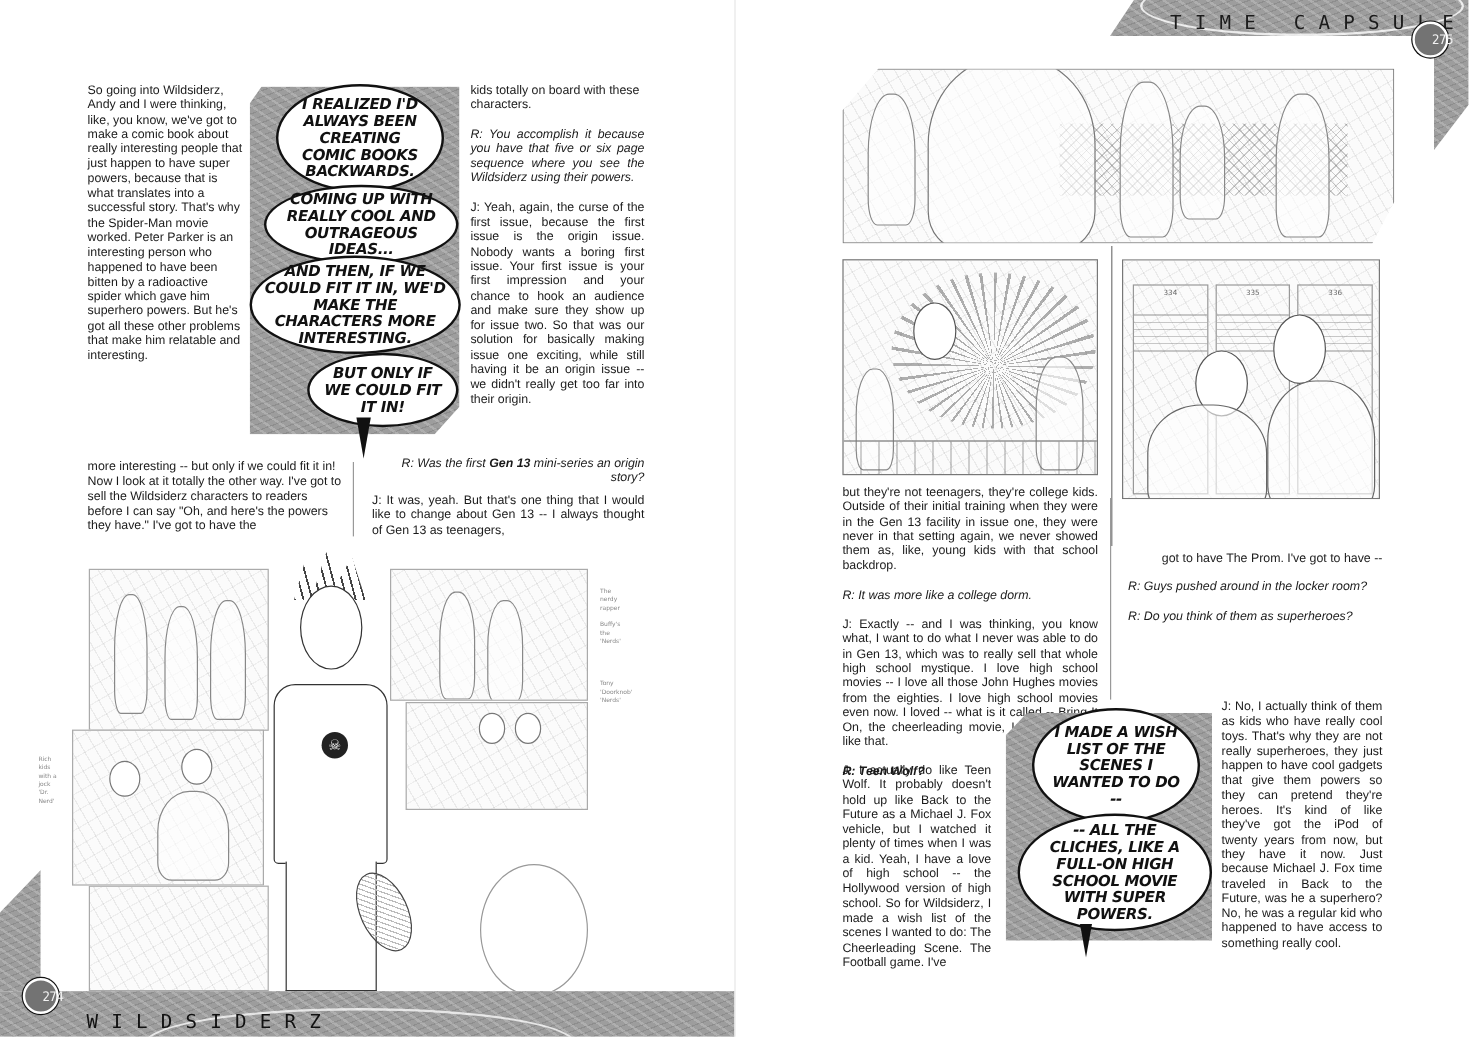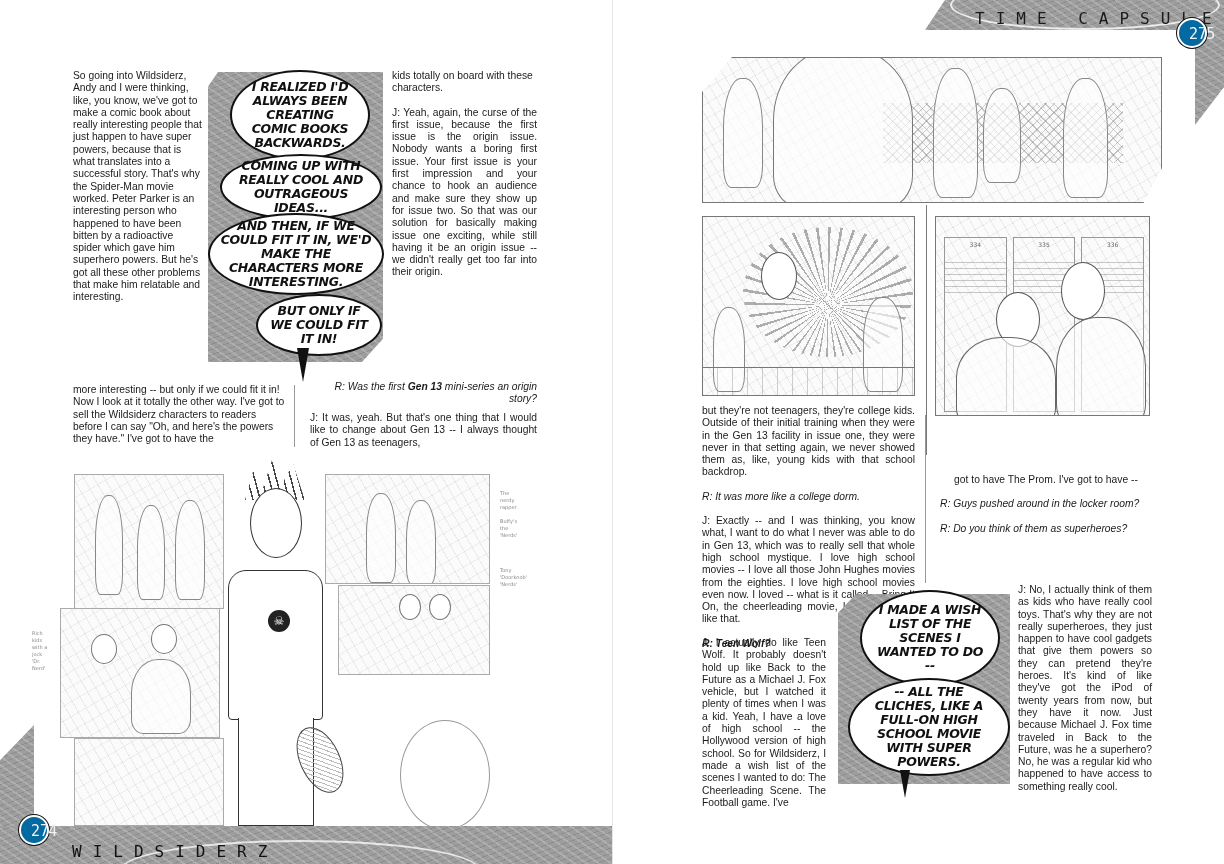--- a/index.html
+++ b/index.html
@@ -22,22 +22,22 @@
     clip-path: polygon(0 0, 100% 0, 100% 60%, 0 100%); }
   .bottom-band { position: absolute; left: 0; top: 826px; width: 612px; height: 38px; }
   .left-band { position: absolute; left: 0; top: 725px; width: 34px; height: 101px;
     clip-path: polygon(0 35%, 100% 0, 100% 100%, 0 100%); }
 
   .running-title { position: absolute; font-family: "DejaVu Sans Mono", monospace;
     font-size: 16px; letter-spacing: 11px; color: #111; }
   .rt-right { left: 975px; top: 9px; color: #1b1b1b; }
   .rt-left { left: 72px; top: 842px; }
 
-  .page-num { position: absolute; width: 30px; height: 30px; border-radius: 50%; background: #0369a1;
-    color: #f2f2f2; font-family: "DejaVu Sans Condensed", "DejaVu Sans", sans-serif; font-size: 16px;
+  .page-num { position: absolute; width: 30px; height: 30px; border-radius: 50%; background: #737373;
+    color: #f2f2f2; font-family: "DejaVu Sans Condensed", "DejaVu Sans", sans-serif; font-size: 11px;
     display: flex; align-items: center; justify-content: center; border: 2px solid #fff;
     box-shadow: 0 0 0 1px #111; letter-spacing: -0.5px; padding-left: 20px; }
   .pn-right { left: 1177px; top: 18px; }
   .pn-left { left: 19px; top: 815px; }
 
   .swoosh { position: absolute; border: 2px solid #fff; border-radius: 50%; }
 
   
   .txt { position: absolute; font-family: "Liberation Sans", sans-serif; font-size: 10.3px;
     line-height: 12.3px; color: #1a1a1a; text-align: justify; }
@@ -89,20 +89,21 @@
     <div class="balloon" style="left:208px; top:213px; width:176px; height:82px;">
       <span>And then, if we could fit it in, we'd make the characters more interesting.</span>
     </div>
     <div class="balloon" style="left:256px; top:294px; width:126px; height:62px;">
       <span>But only if we could fit it in!</span>
     </div>
     <div class="tail" style="left:297px; top:348px; border-left:6px solid transparent; border-right:6px solid transparent; border-top:34px solid #111;"></div>
 
     <div class="txt" style="left:392px; top:70px; width:145px;">
       <p style="text-align:left;">kids totally on board with these characters.</p>
+      <p class="q">R: You accomplish it because you have that five or six page sequence where you see the Wildsiderz using their powers.</p>
       <p>J: Yeah, again, the curse of the first issue, because the first issue is the origin issue. Nobody wants a boring first issue. Your first issue is your first impression and your chance to hook an audience and make sure they show up for issue two. So that was our solution for basically making issue one exciting, while still having it be an origin issue -- we didn't really get too far into their origin.</p>
     </div>
 
     <div class="vrule" style="left:294px; top:385px; height:62px;"></div>
 
     <div class="txt" style="left:310px; top:381px; width:227px; font-style:italic; text-align:right;">
       <span>R: Was the first </span><b>Gen 13</b><span> mini-series an origin story?</span>
     </div>
     <div class="txt" style="left:310px; top:412px; width:227px;">
       <span>J: It was, yeah. But that's one thing that I would like to change about Gen 13 -- I always thought of Gen 13 as teenagers,</span>
@@ -218,21 +219,21 @@
       <p>J: Exactly -- and I was thinking, you know what, I want to do what I never was able to do in Gen 13, which was to really sell that whole high school mystique. I love high school movies -- I love all those John Hughes movies from the eighties. I love high school movies even now. I loved -- what is it called -- Bring It On, the cheerleading movie, I just love stuff like that.</p>
       <p class="q" style="font-weight:bold;">R: Teen Wolf?</p>
     </div>
     <div class="txt" style="left:702px; top:637px; width:124px;">
       <span>J: I actually do like Teen Wolf. It probably doesn't hold up like Back to the Future as a Michael J. Fox vehicle, but I watched it plenty of times when I was a kid. Yeah, I have a love of high school -- the Hollywood version of high school. So for Wildsiderz, I made a wish list of the scenes I wanted to do: The Cheerleading Scene. The Football game. I've</span>
     </div>
 
     <div class="vrule" style="left:925px; top:415px; height:168px;"></div>
 
     <div class="txt" style="left:940px; top:460px; width:212px;">
-      <p style="text-align:center;margin-top:14px;">got to have The Prom. I've got to have --</p>
+      <p style="text-align:right;">got to have The Prom. I've got to have --</p>
       <p class="q">R: Guys pushed around in the locker room?</p>
       <p class="q">R: Do you think of them as superheroes?</p>
     </div>
     <div class="txt" style="left:1018px; top:584px; width:134px;">
       <span>J: No, I actually think of them as kids who have really cool toys. That's why they are not really superheroes, they just happen to have cool gadgets that give them powers so they can pretend they're heroes. It's kind of like they've got the iPod of twenty years from now, but they have it now. Just because Michael J. Fox time traveled in Back to the Future, was he a superhero? No, he was a regular kid who happened to have access to something really cool.</span>
     </div>
 
     <div class="balloon-bg texture" style="left:838px; top:594px; width:172px; height:190px; clip-path: polygon(18px 0, 100% 0, 100% 100%, 0 100%, 0 10%);"></div>
     <div class="balloon" style="left:860px; top:590px; width:140px; height:96px; padding:6px 12px;">
       <span>I made a wish list of the scenes I wanted to do --</span>

